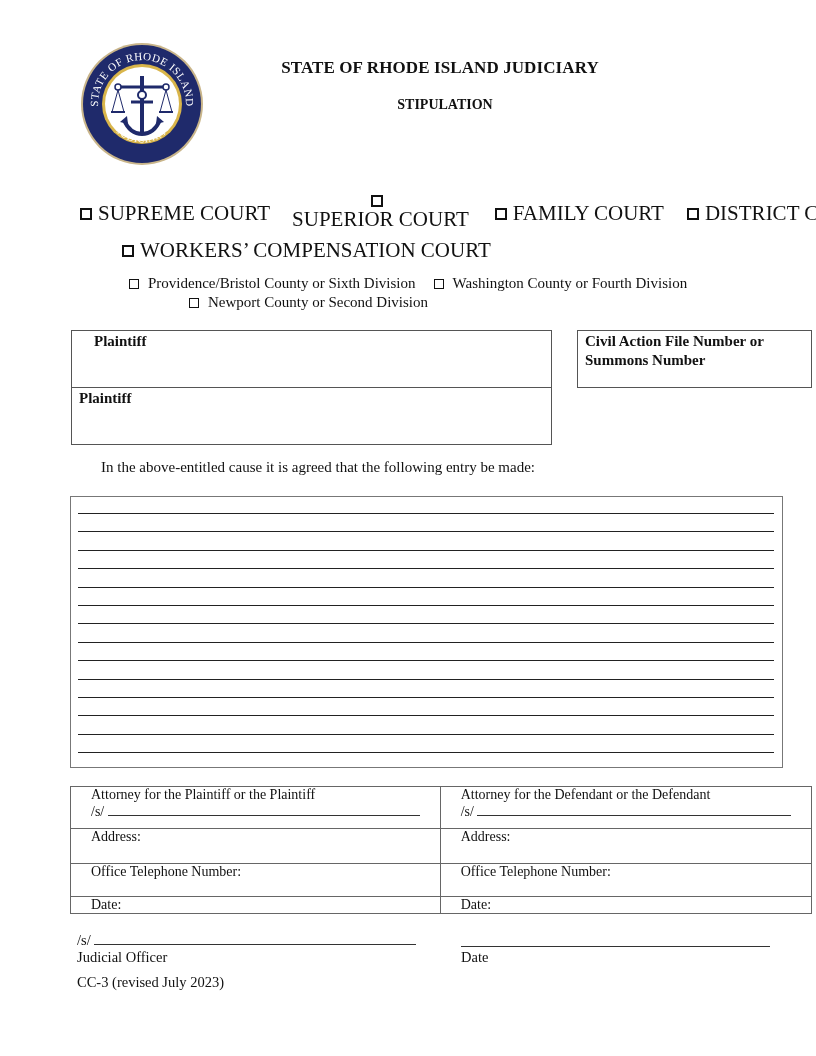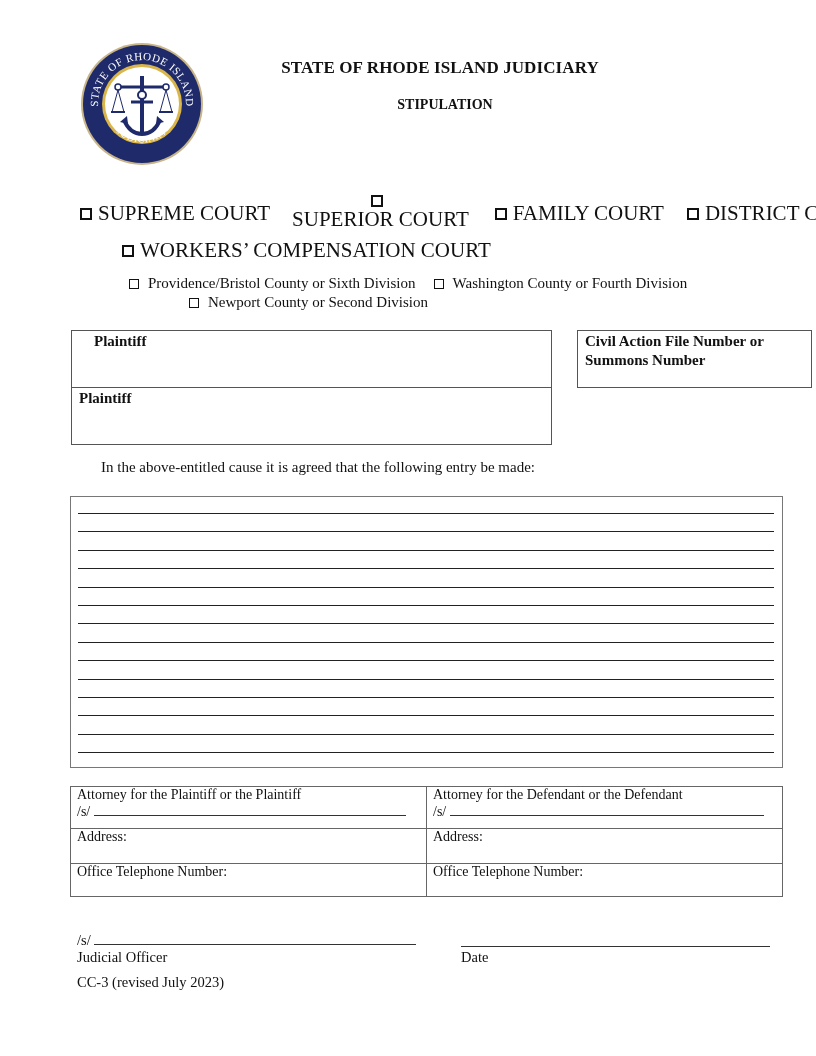--- a/index.html
+++ b/index.html
@@ -13,21 +13,21 @@
   .cb { width: 12px; height: 12px; border: 2px solid #111; display: inline-block; margin-right: 6px; box-sizing: border-box; flex: none; }
   .cb.small { width: 10px; height: 10px; border-width: 1.5px; margin-right: 9px; }
   .cb-item { display: flex; align-items: center; }
   .county { font-size: 15px; }
   .box { border: 1px solid #555; box-sizing: border-box; }
   .bold-label { font-weight: bold; font-size: 15px; line-height: 19px; }
   .intro { left: 101px; top: 459px; font-size: 15px; }
   .entry-box { left: 70px; top: 496px; width: 713px; height: 272px; border: 1.5px solid #777; box-sizing: border-box; }
   .entry-line { position: absolute; left: 7px; right: 8px; height: 0; border-top: 1.2px solid #222; }
   .sig-table { left: 70px; top: 786px; width: 713px; border-collapse: collapse; font-size: 14px; }
-  .sig-table td { border: 1px solid #666; padding: 0 6px; vertical-align: top; line-height: 16px; width: 50%; }
+  .sig-table td { border: 1px solid #666; padding: 0 20px; vertical-align: top; line-height: 16px; width: 50%; }
   .sig-line { display: inline-block; border-bottom: 1px solid #333; height: 12px; vertical-align: baseline; }
   .foot { font-size: 14.5px; }
 </style>
 </head>
 <body>
 
 <div class="abs seal">
   <svg width="124" height="124" viewBox="0 0 124 124">
     <defs>
       <path id="topArc" d="M 18 62 A 44 44 0 0 1 106 62"></path>
@@ -151,20 +151,24 @@
     </td>
   </tr>
   <tr style="height:35px;">
     <td><span>Address:</span></td>
     <td><span>Address:</span></td>
   </tr>
   <tr style="height:33px;">
     <td><span>Office Telephone Number:</span></td>
     <td><span>Office Telephone Number:</span></td>
   </tr>
+  <tr style="height:17px;">
+    <td><span>Date:</span></td>
+    <td><span>Date:</span></td>
+  </tr>
 </tbody>
   </table>
 
 <div class="abs foot" style="left:77px; top:932px;">
   <span>/s/</span>&nbsp;<span class="sig-line" style="width:322px"></span>
 </div>
 <div class="abs foot" style="left:77px; top:949px;">Judicial Officer</div>
 
 <div class="abs" style="left:461px; top:946px; width:309px; border-top:1px solid #333;"></div>
 <div class="abs foot" style="left:461px; top:949px;">Date</div>

